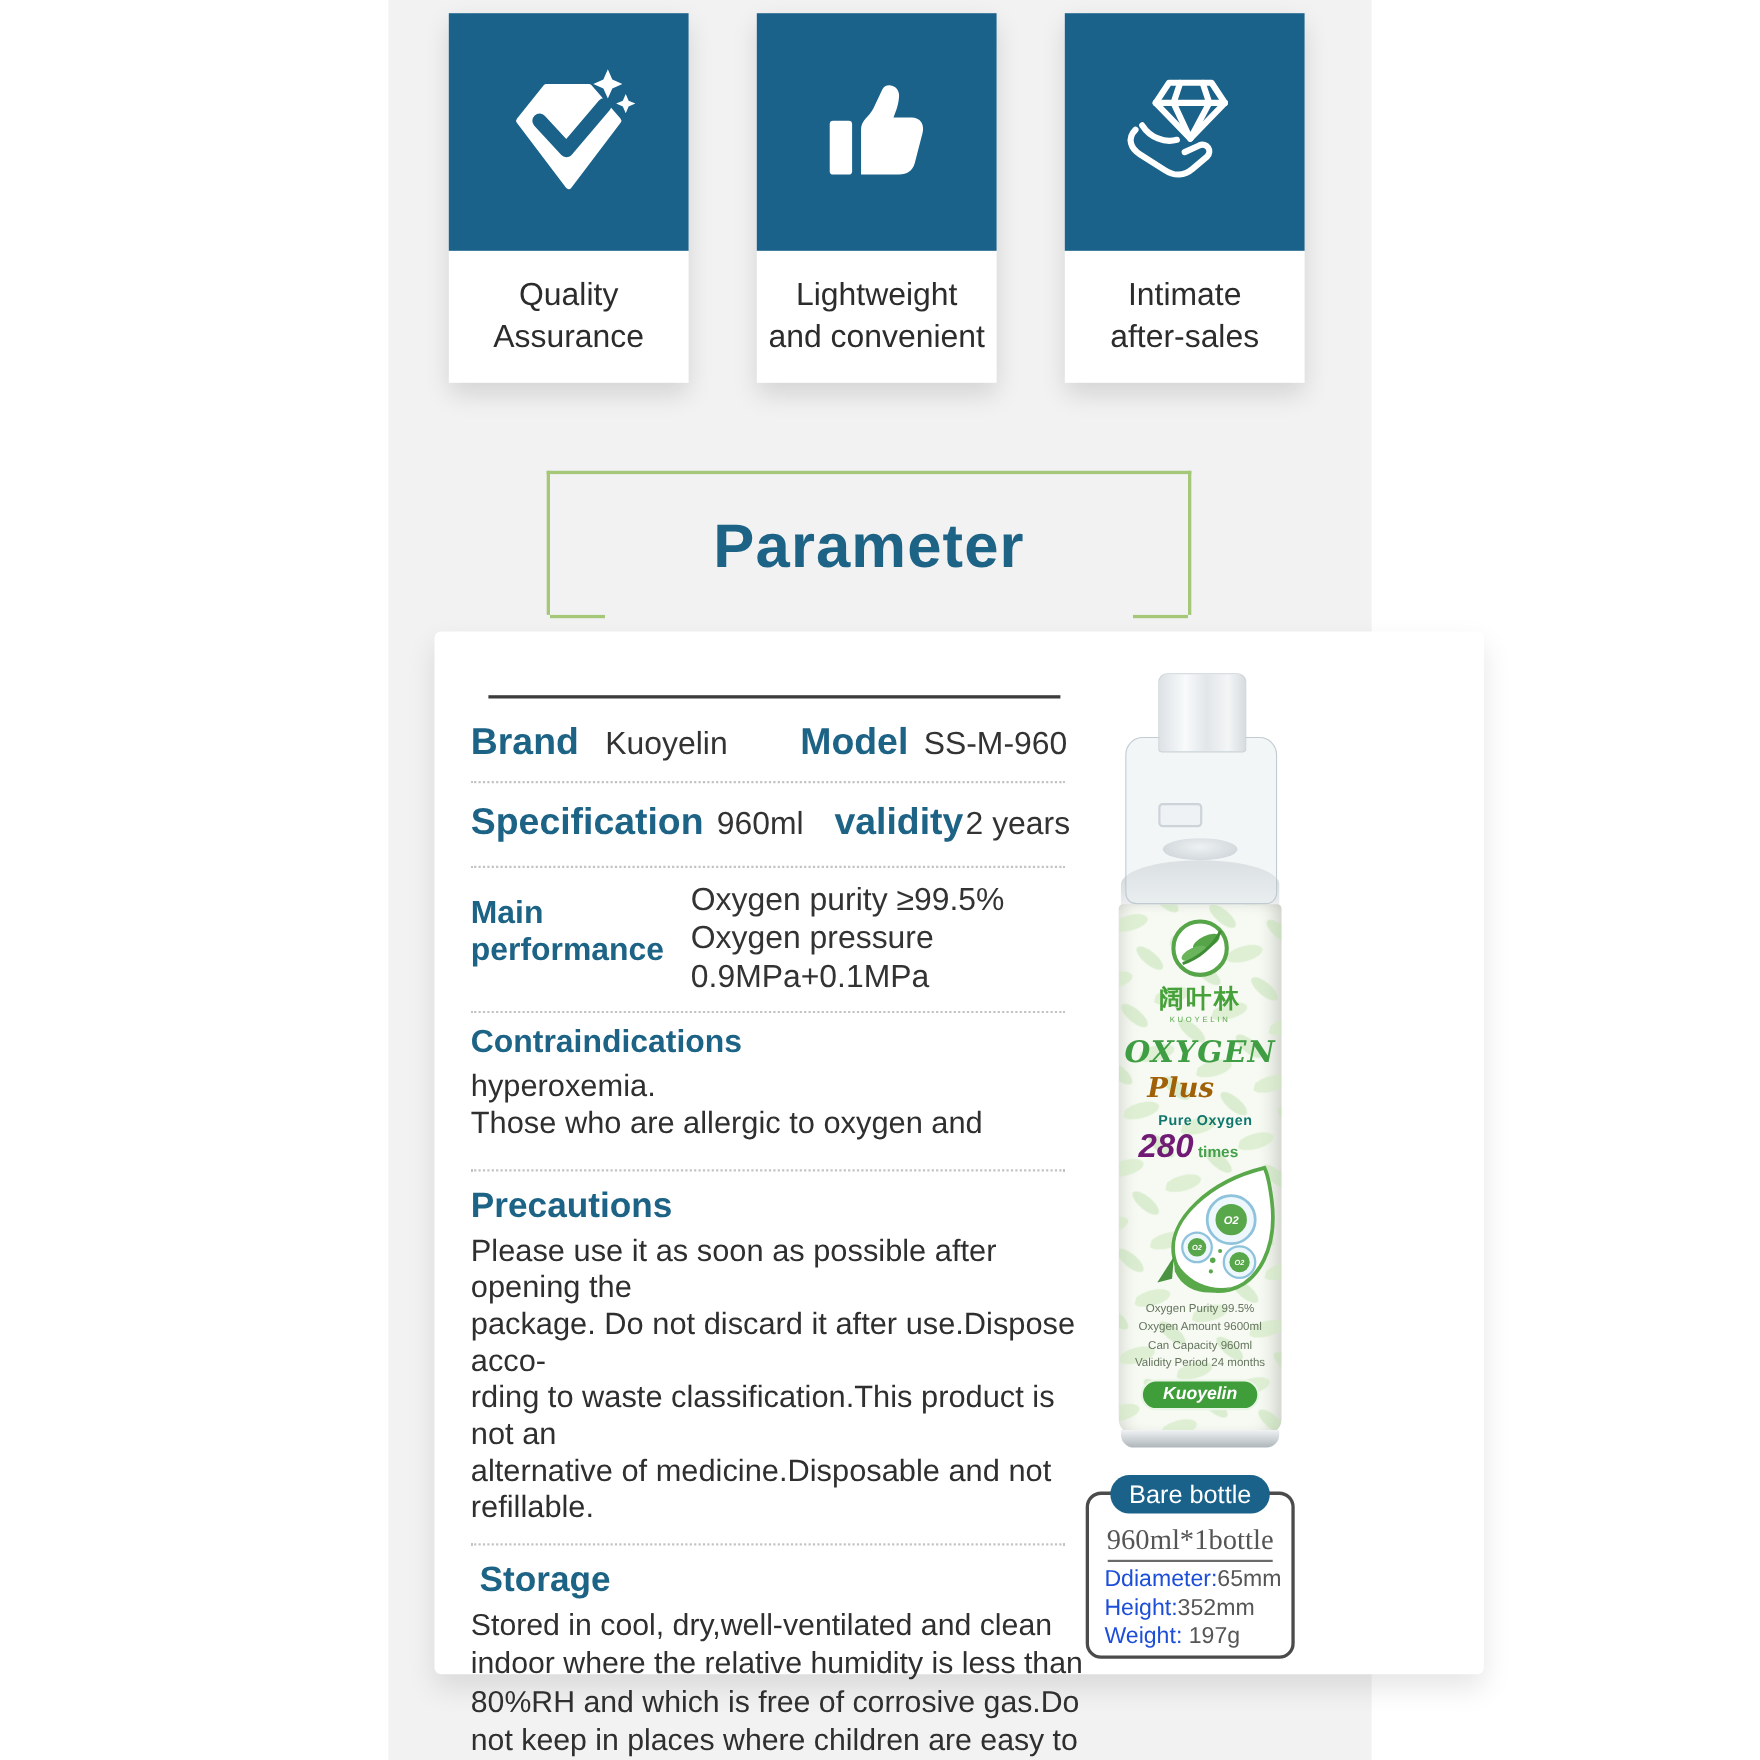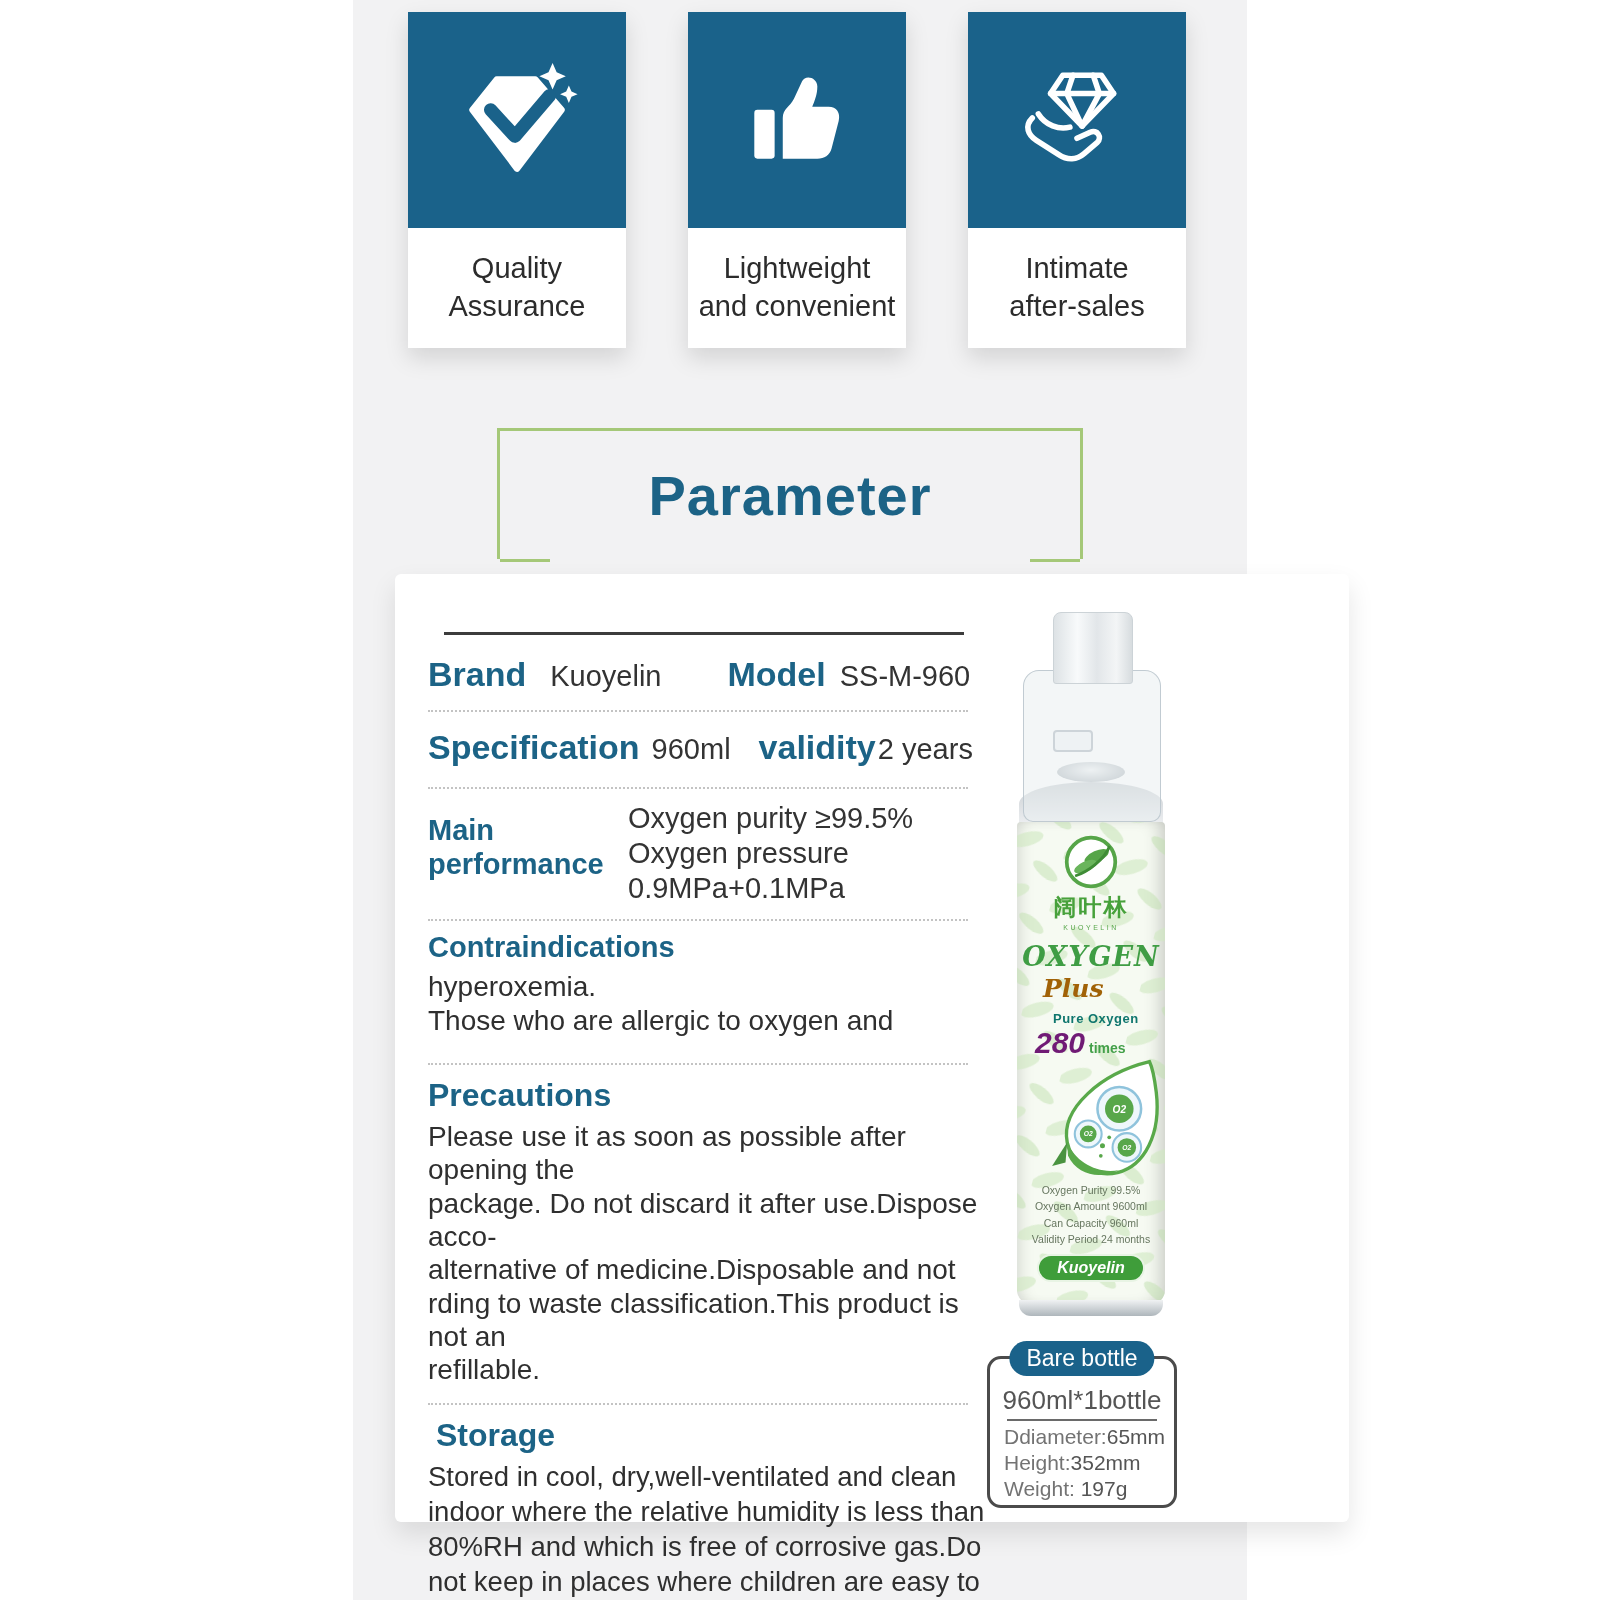--- a/index.html
+++ b/index.html
@@ -52,24 +52,24 @@
   .d5{margin-top:16px;}
   .storage-head{margin-left:8px;}
   .storage-para{font-size:27.5px;line-height:1.06;}
   .storage-para div{margin-top:2px;line-height:1.2;}
 
   
   .bare-box{position:absolute;left:592px;top:782px;width:184px;height:146px;background:#ffffff;
             border:3px solid #4b4b4b;border-radius:14px;}
   .badge{position:absolute;top:-18px;left:50%;transform:translateX(-50%);background:#1A628A;color:#ffffff;
          font-size:23px;padding:4px 17px;border-radius:999px;white-space:nowrap;text-align:right;}
-  .qty{margin-top:26px;text-align:center;font-size:26px;color:#555555;}
+  .qty{margin-top:26px;text-align:center;font-size:26px;color:#555555;font-family:Liberation Serif, serif;}
   .qty-line{width:150px;margin:3px auto 4px auto;border-bottom:2px solid #6a6a6a;}
   .spec-line{margin:2px 0 0 14px;font-size:21px;}
-  .spec-line .sl{color:#737373;}
+  .spec-line .sl{color:#1d4ed8;}
   .spec-line .sv{color:#555555;}
 
   
   .bottle{position:absolute;left:600px;top:38px;width:192px;height:706px;}
   .cap{position:absolute;left:58px;top:0;width:78px;height:70px;border:1px solid #ccd3d7;border-radius:8px 8px 3px 3px;
        background:linear-gradient(90deg,#dde2e5 0%,#f8fafb 30%,#e2e6e9 55%,#f3f5f6 80%,#d7dcdf 100%);z-index:4;}
   .collar{position:absolute;left:28px;top:58px;width:136px;height:150px;border:1.5px solid rgba(185,196,203,.85);
           border-radius:16px 16px 10px 10px;background:rgba(233,238,241,.55);z-index:3;}
   .tab{position:absolute;left:58px;top:118px;width:36px;height:18px;border:2px solid #cdd4d9;background:#eef2f4;border-radius:4px;z-index:3;}
   .valve{position:absolute;left:62px;top:150px;width:68px;height:20px;border-radius:50%;
@@ -185,22 +185,22 @@
       <div class="para">
         <div>hyperoxemia.</div>
         <div>Those who are allergic to oxygen and</div>
       </div>
       <div class="dotted d4"></div>
 
       <div class="sec-head-lg">Precautions</div>
       <div class="para">
         <div>Please use it as soon as possible after opening the</div>
         <div>package. Do not discard it after use.Dispose acco-</div>
+        <div>rding to waste classification.This product is not an</div>
         <div>alternative of medicine.Disposable and not</div>
-        <div>rding to waste classification.This product is not an</div>
         <div>refillable.</div>
       </div>
       <div class="dotted d5"></div>
 
       <div class="sec-head-lg storage-head">Storage</div>
       <div class="para storage-para">
         <div>Stored in cool, dry,well-ventilated and clean</div>
         <div>indoor where the relative humidity is less than</div>
         <div>80%RH and which is free of corrosive gas.Do</div>
         <div>not keep in places where children are easy to</div>

